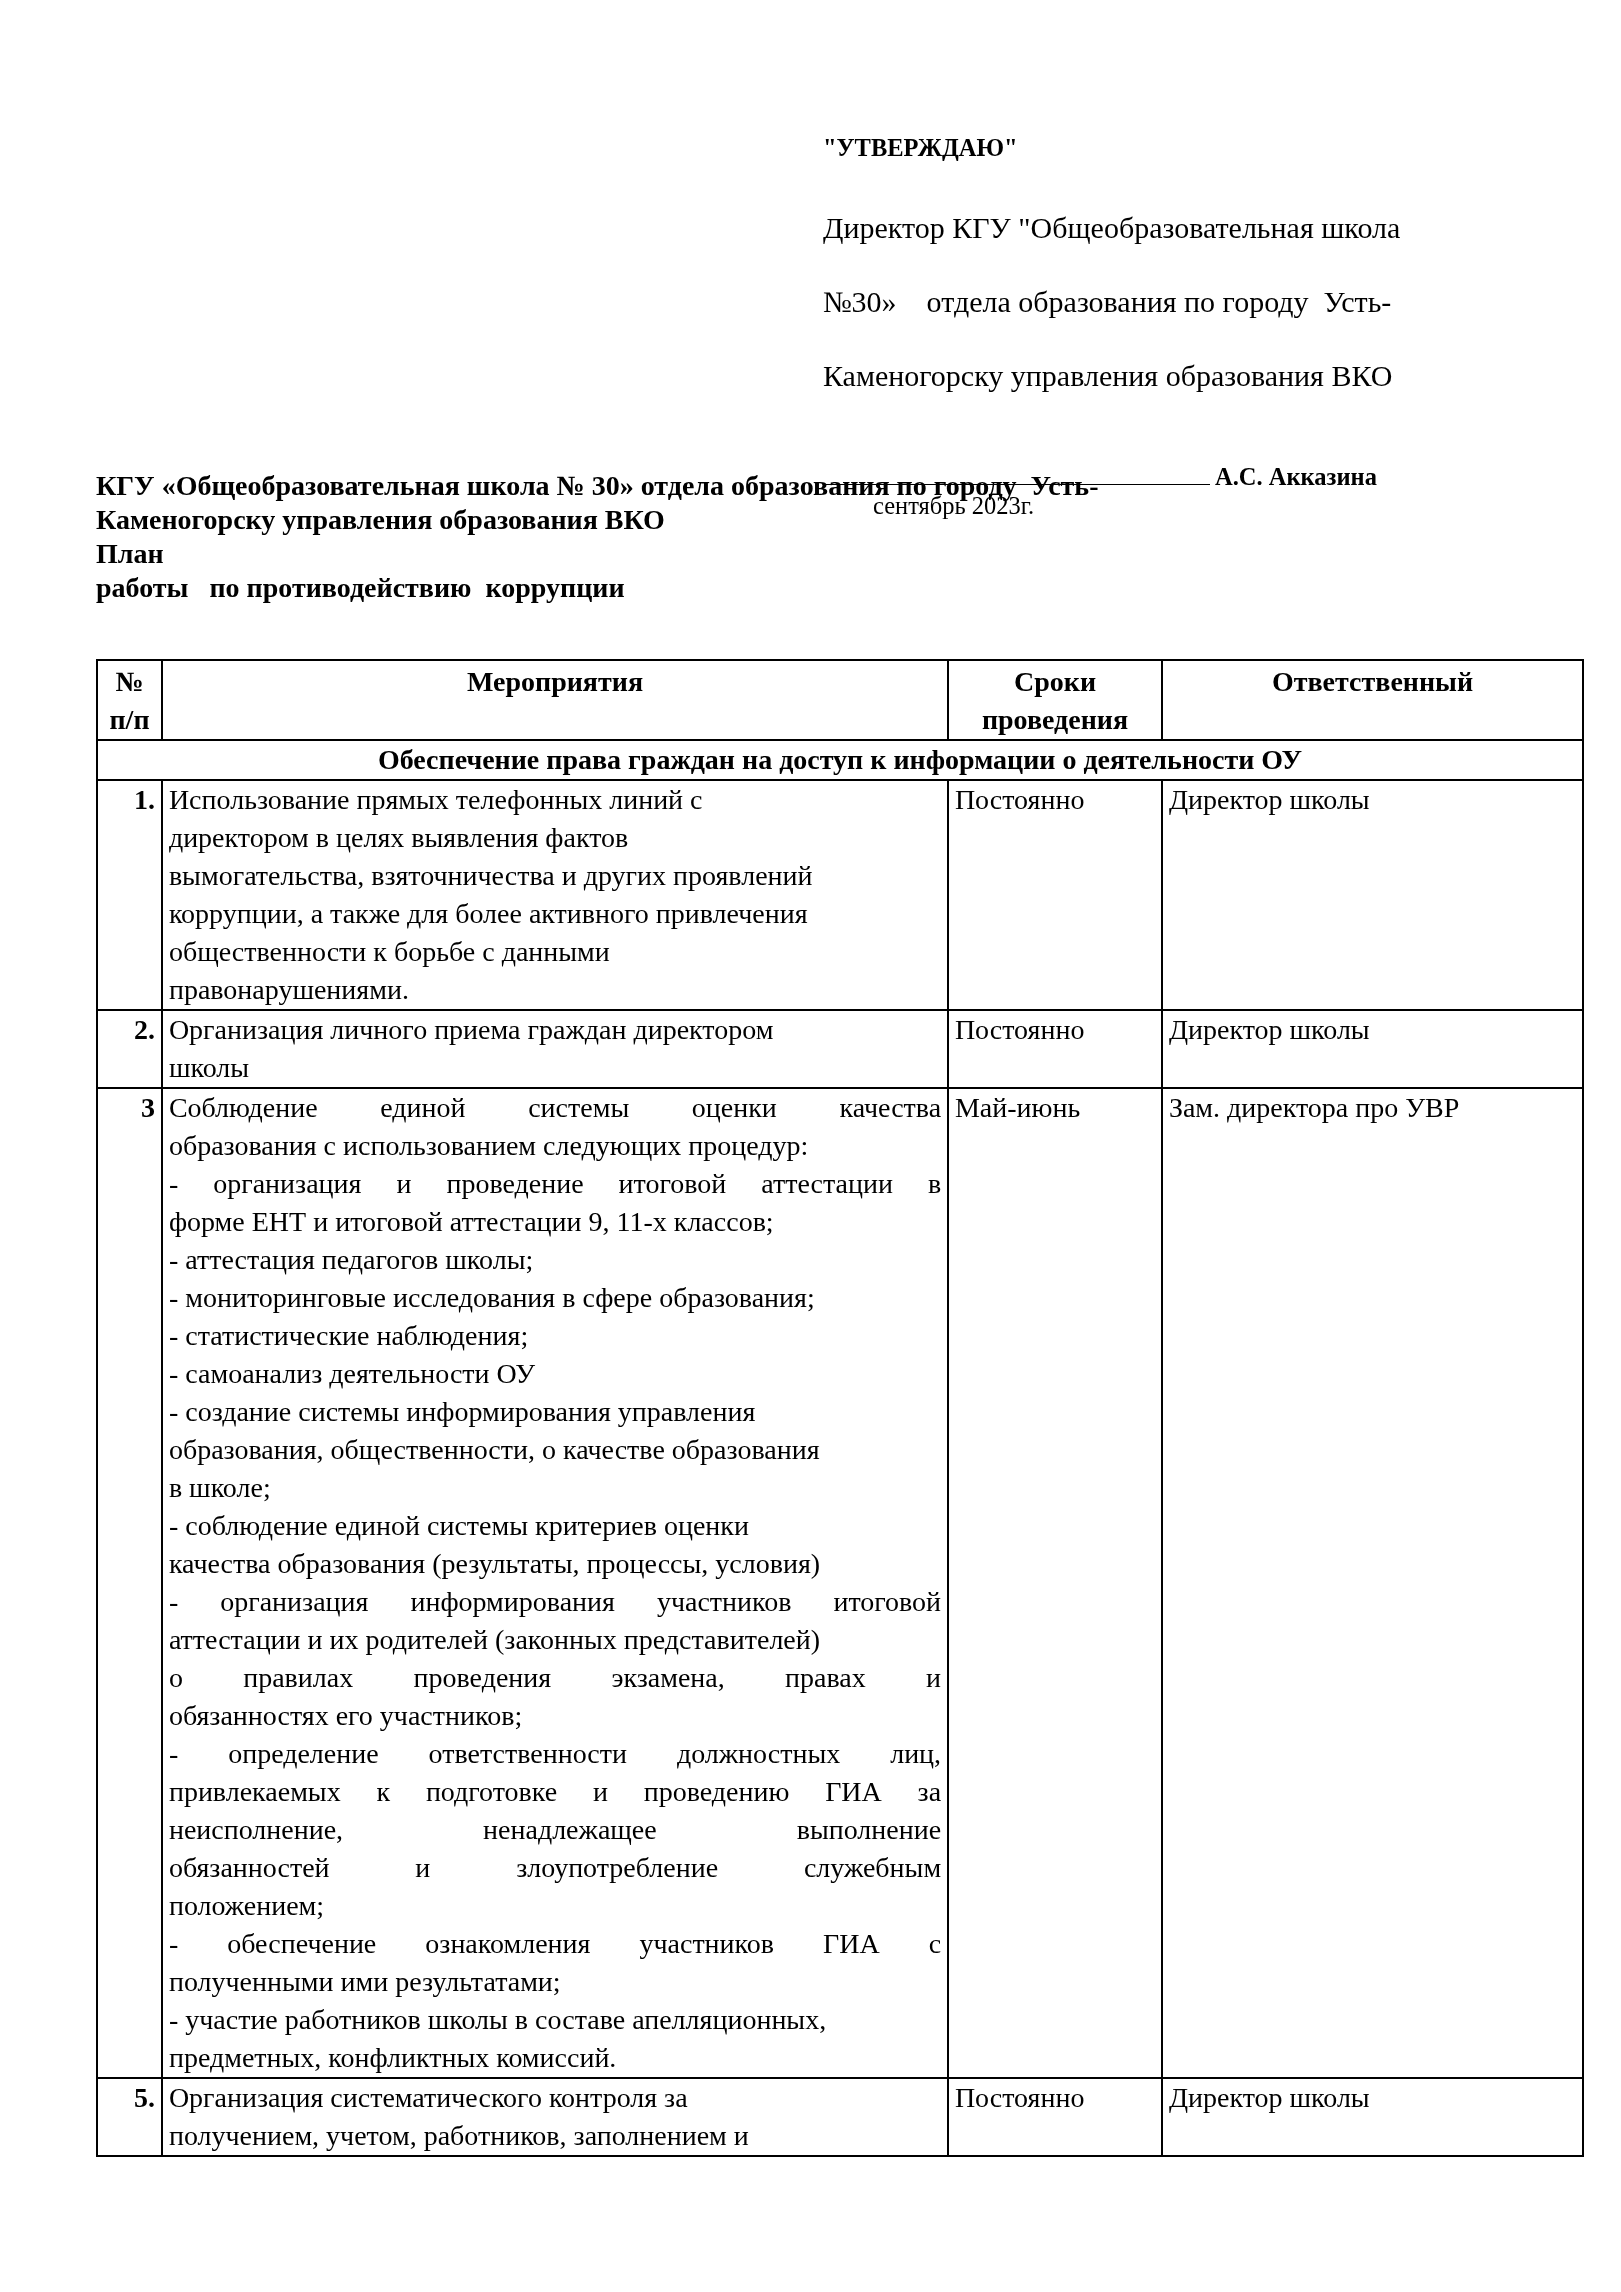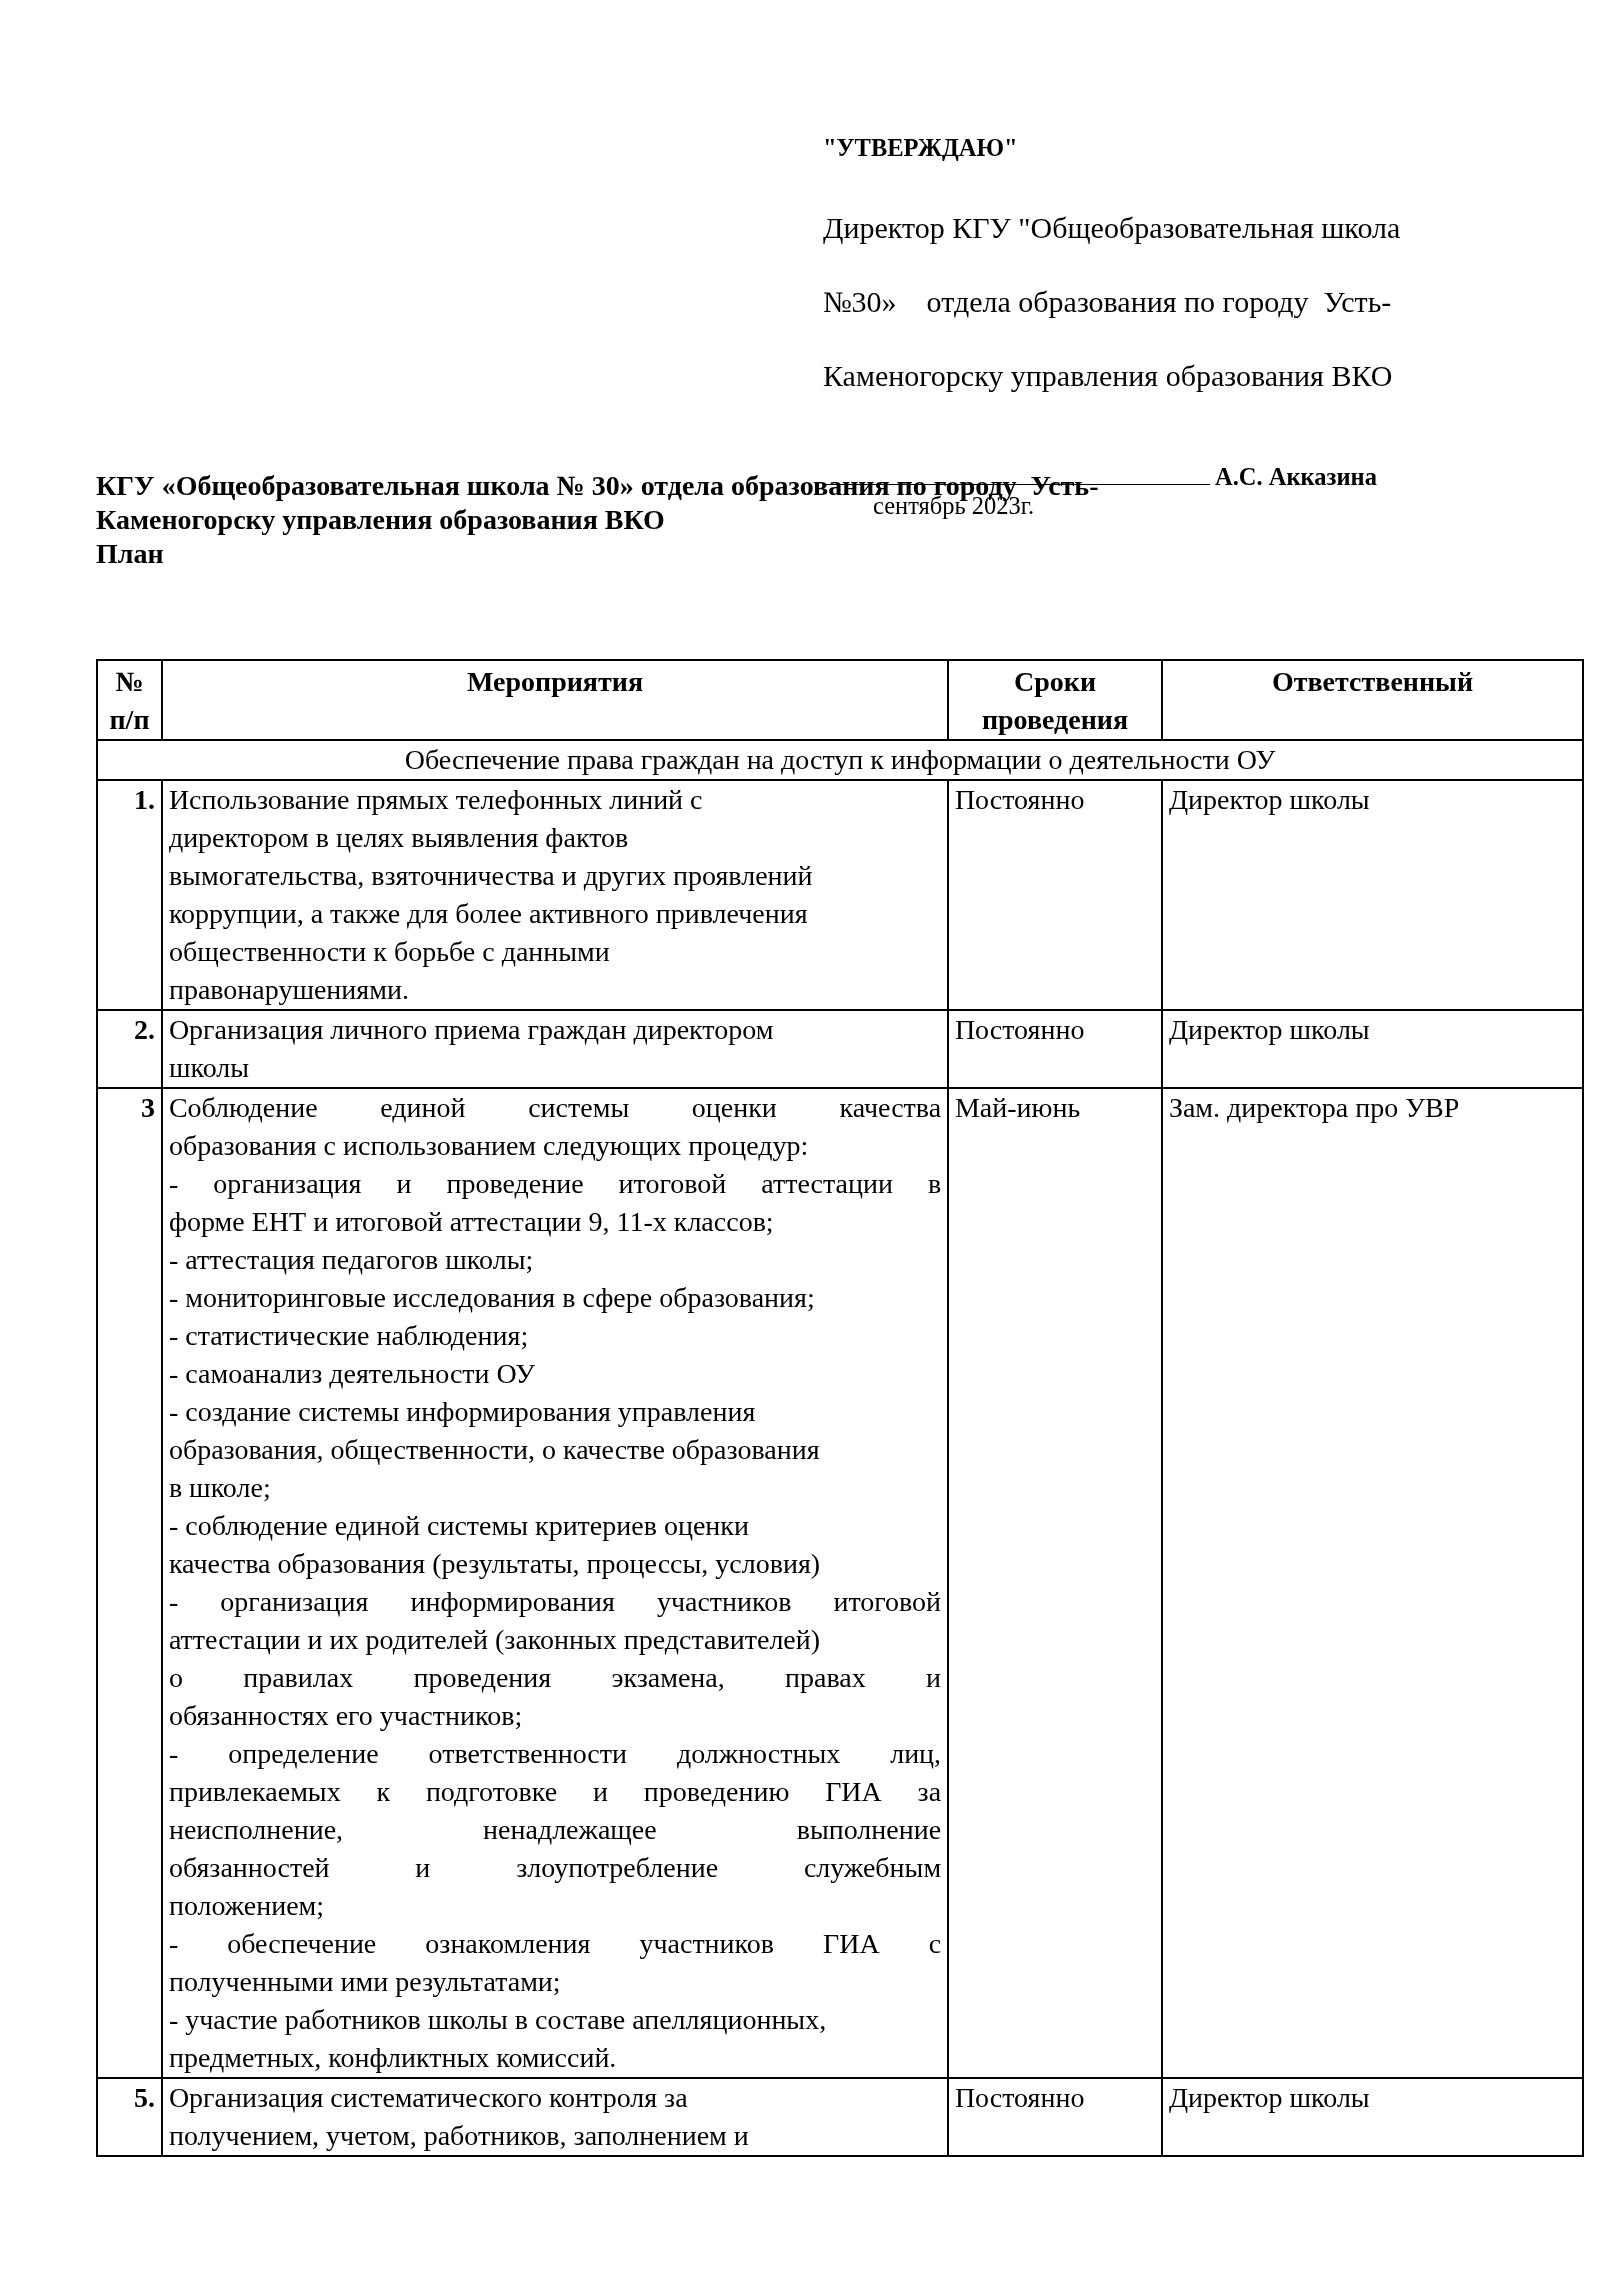--- a/index.html
+++ b/index.html
@@ -42,21 +42,21 @@
     table.plan th { font-weight: bold; text-align: center; padding-top: 2px; }
     col.c-num { width: 65px; }
     col.c-act { width: 786px; }
     col.c-term { width: 214px; }
     col.c-resp { width: 421px; }
     td.num { font-weight: bold; text-align: right; padding-right: 7.8px; }
     td.act { text-align: left; }
     td.act .line { display: block; white-space: nowrap; }
     td.act .line.j { text-align: justify; text-align-last: justify; white-space: normal; }
     td.term, td.resp { }
-    tr.section td { font-weight: normal; text-align: center; padding: 0; }
+    tr.section td { font-weight: bold; text-align: center; padding: 0; }
     th.num-h { text-align: right; padding-right: 3.9px; }
   </style>
 </head>
 <body>
 
 <div class="approval">
   <div class="stamp">"УТВЕРЖДАЮ"</div>
   <div class="director">
     <div>Директор КГУ "Общеобразовательная школа</div>
     <div style="white-space:pre">№30»    отдела образования по городу  Усть-</div>
@@ -65,20 +65,21 @@
   <div class="sign-line">
     <span class="underline-blank"></span><span class="signer">А.С. Акказина</span>
   </div>
   <div class="date">сентябрь 2023г.</div>
 </div>
 
 <div class="title-block">
   <div>КГУ «Общеобразовательная школа № 30» отдела образования по городу  Усть-</div>
   <div>Каменогорску управления образования ВКО</div>
   <div>План</div>
+  <div>работы   по противодействию  коррупции</div>
 </div>
 
 <table class="plan">
   <colgroup>
     <col class="c-num">
       <col class="c-act">
       <col class="c-term">
       <col class="c-resp">
   </colgroup>
   <thead>

